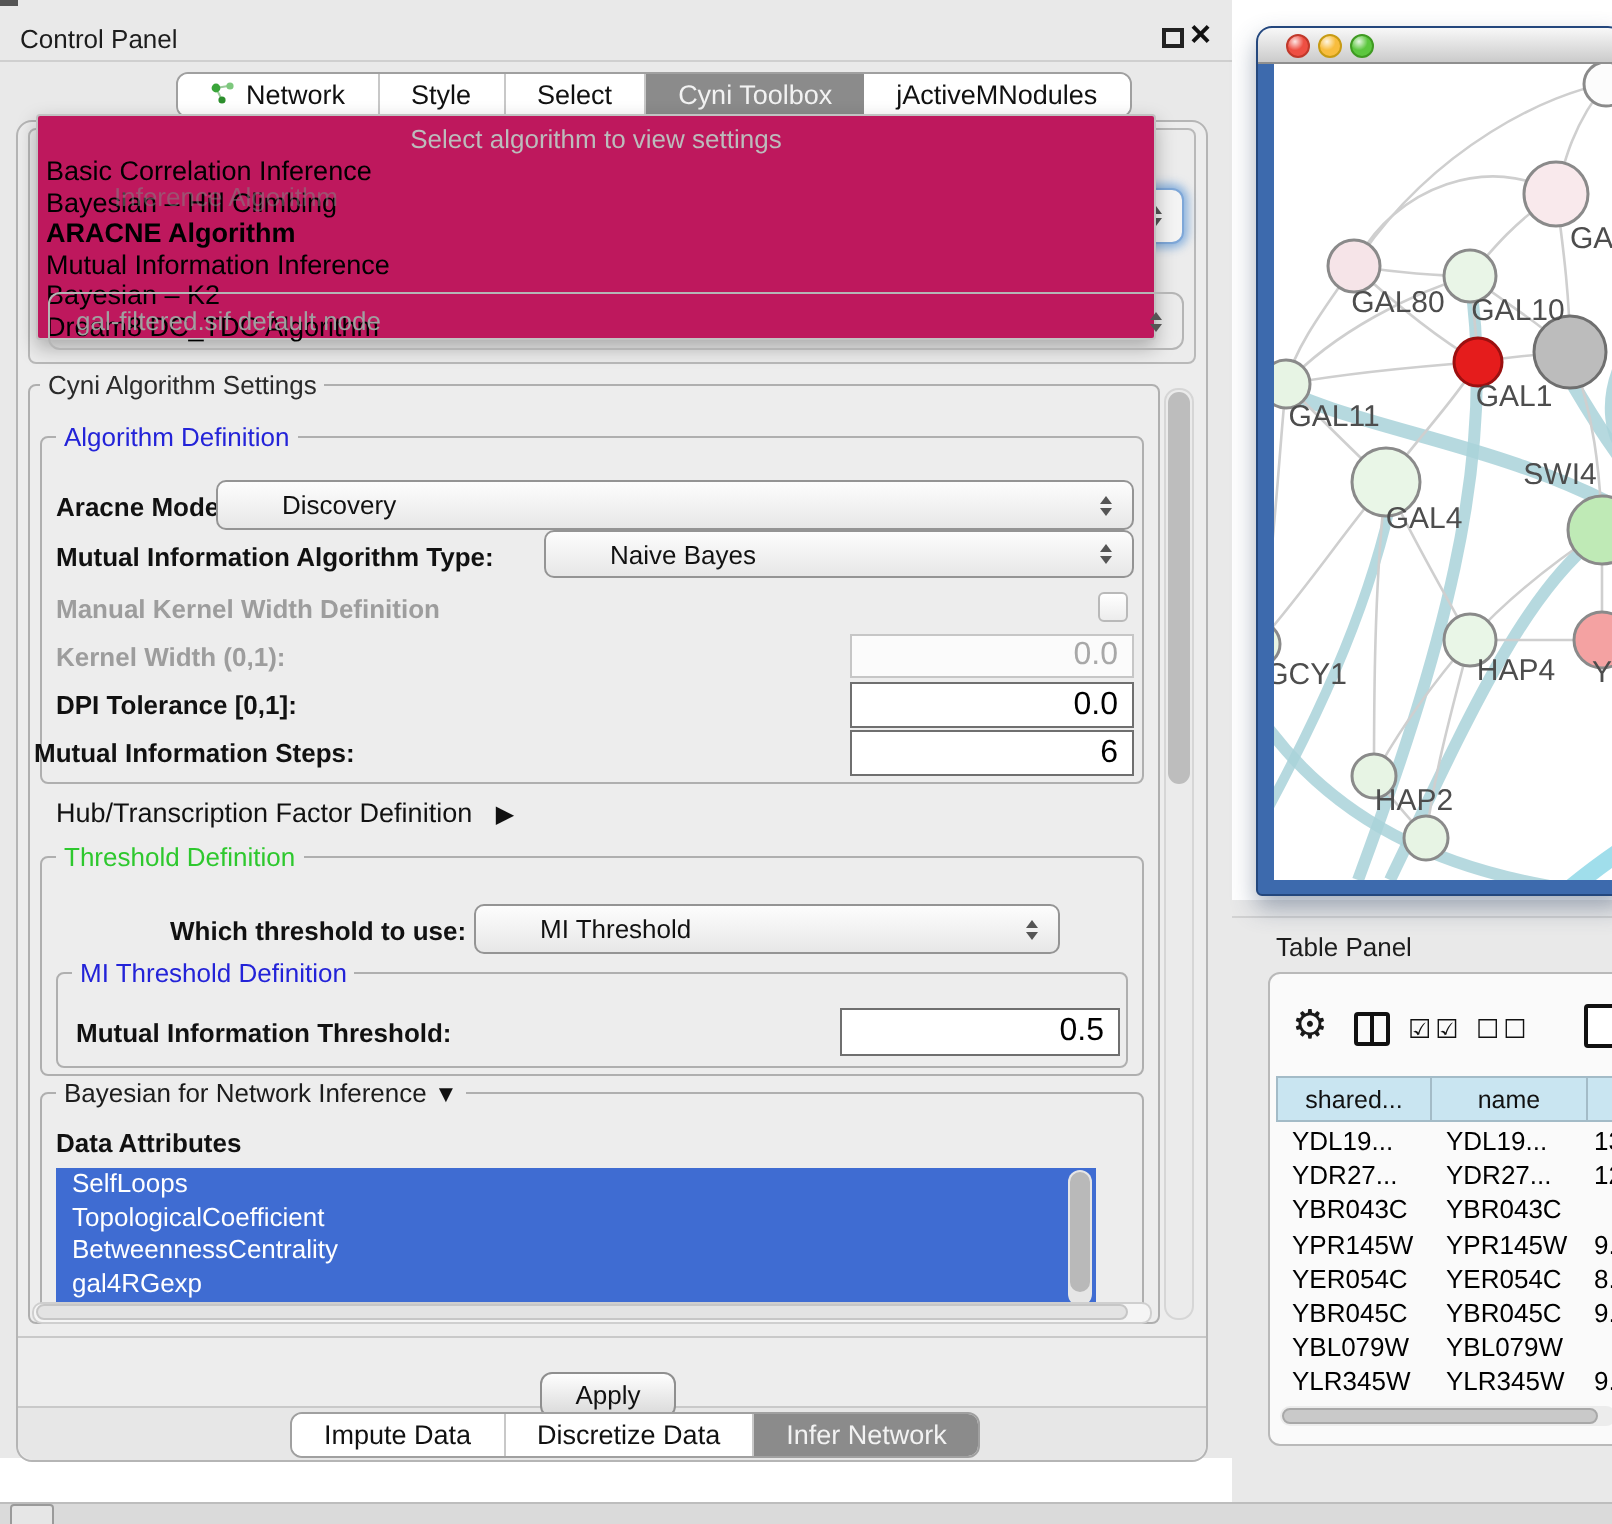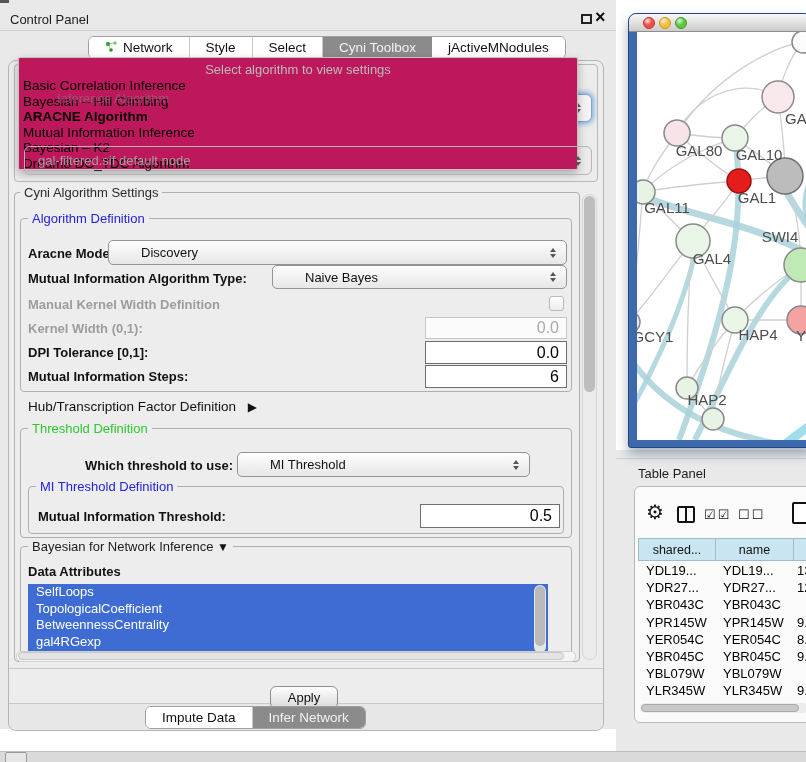--- a/index.html
+++ b/index.html
@@ -219,21 +219,21 @@
 
 <div class="abs lbl dis" style="left:28px; top:297px;">Manual Kernel Width Definition</div>
 <div class="abs" id="manual-checkbox"></div>
 
 <div class="abs lbl dis" style="left:28px; top:321px;">Kernel Width (0,1):</div>
 <div class="tfield dis" style="left:425px; top:317px; width:142px; height:22px;">0.0</div>
 
 <div class="abs lbl" style="left:28px; top:345px;">DPI Tolerance [0,1]:</div>
 <div class="tfield" style="left:425px; top:341px; width:142px; height:23px;">0.0</div>
 
-<div class="abs lbl" style="left:28px; top:369px;">Mutual Information Steps:</div>
+<div class="abs lbl" style="left:17px; top:369px;">Mutual Information Steps:</div>
 <div class="tfield" style="left:425px; top:365px; width:142px; height:23px;">6</div>
 
 <div class="abs" style="left:28px; top:399px; font-size:13.5px; color:#111;">
   <span>Hub/Transcription Factor Definition</span>
   <span class="tri" style="margin-left:8px;">▶</span>
 </div>
 
 <div class="abs group" id="thr-group"></div>
 <div class="abs gtitle t-green" id="thr-title">Threshold Definition</div>
 
@@ -266,20 +266,23 @@
 <div class="abs" id="hscroll-thumb"></div>
 
 <div class="abs" id="sep-line1"></div>
 <div class="abs" id="tabs-strip"></div>
 <div class="abs" id="sep-line2"></div>
 <div class="abs" id="apply-btn">Apply</div>
 
 <div class="abs tabbar" id="bottom-tabs">
   <div class="tab">
       <span>Impute Data</span>
+    </div>
+  <div class="tab">
+      <span>Discretize Data</span>
     </div>
   <div class="tab sel">
       <span>Infer Network</span>
     </div>
 </div>
 
 <div class="abs" id="bg-right"></div>
 <div class="abs" id="right-divider"></div>
 <div class="abs" id="net-window"></div>
 <div class="abs" id="net-titlebar"></div>

